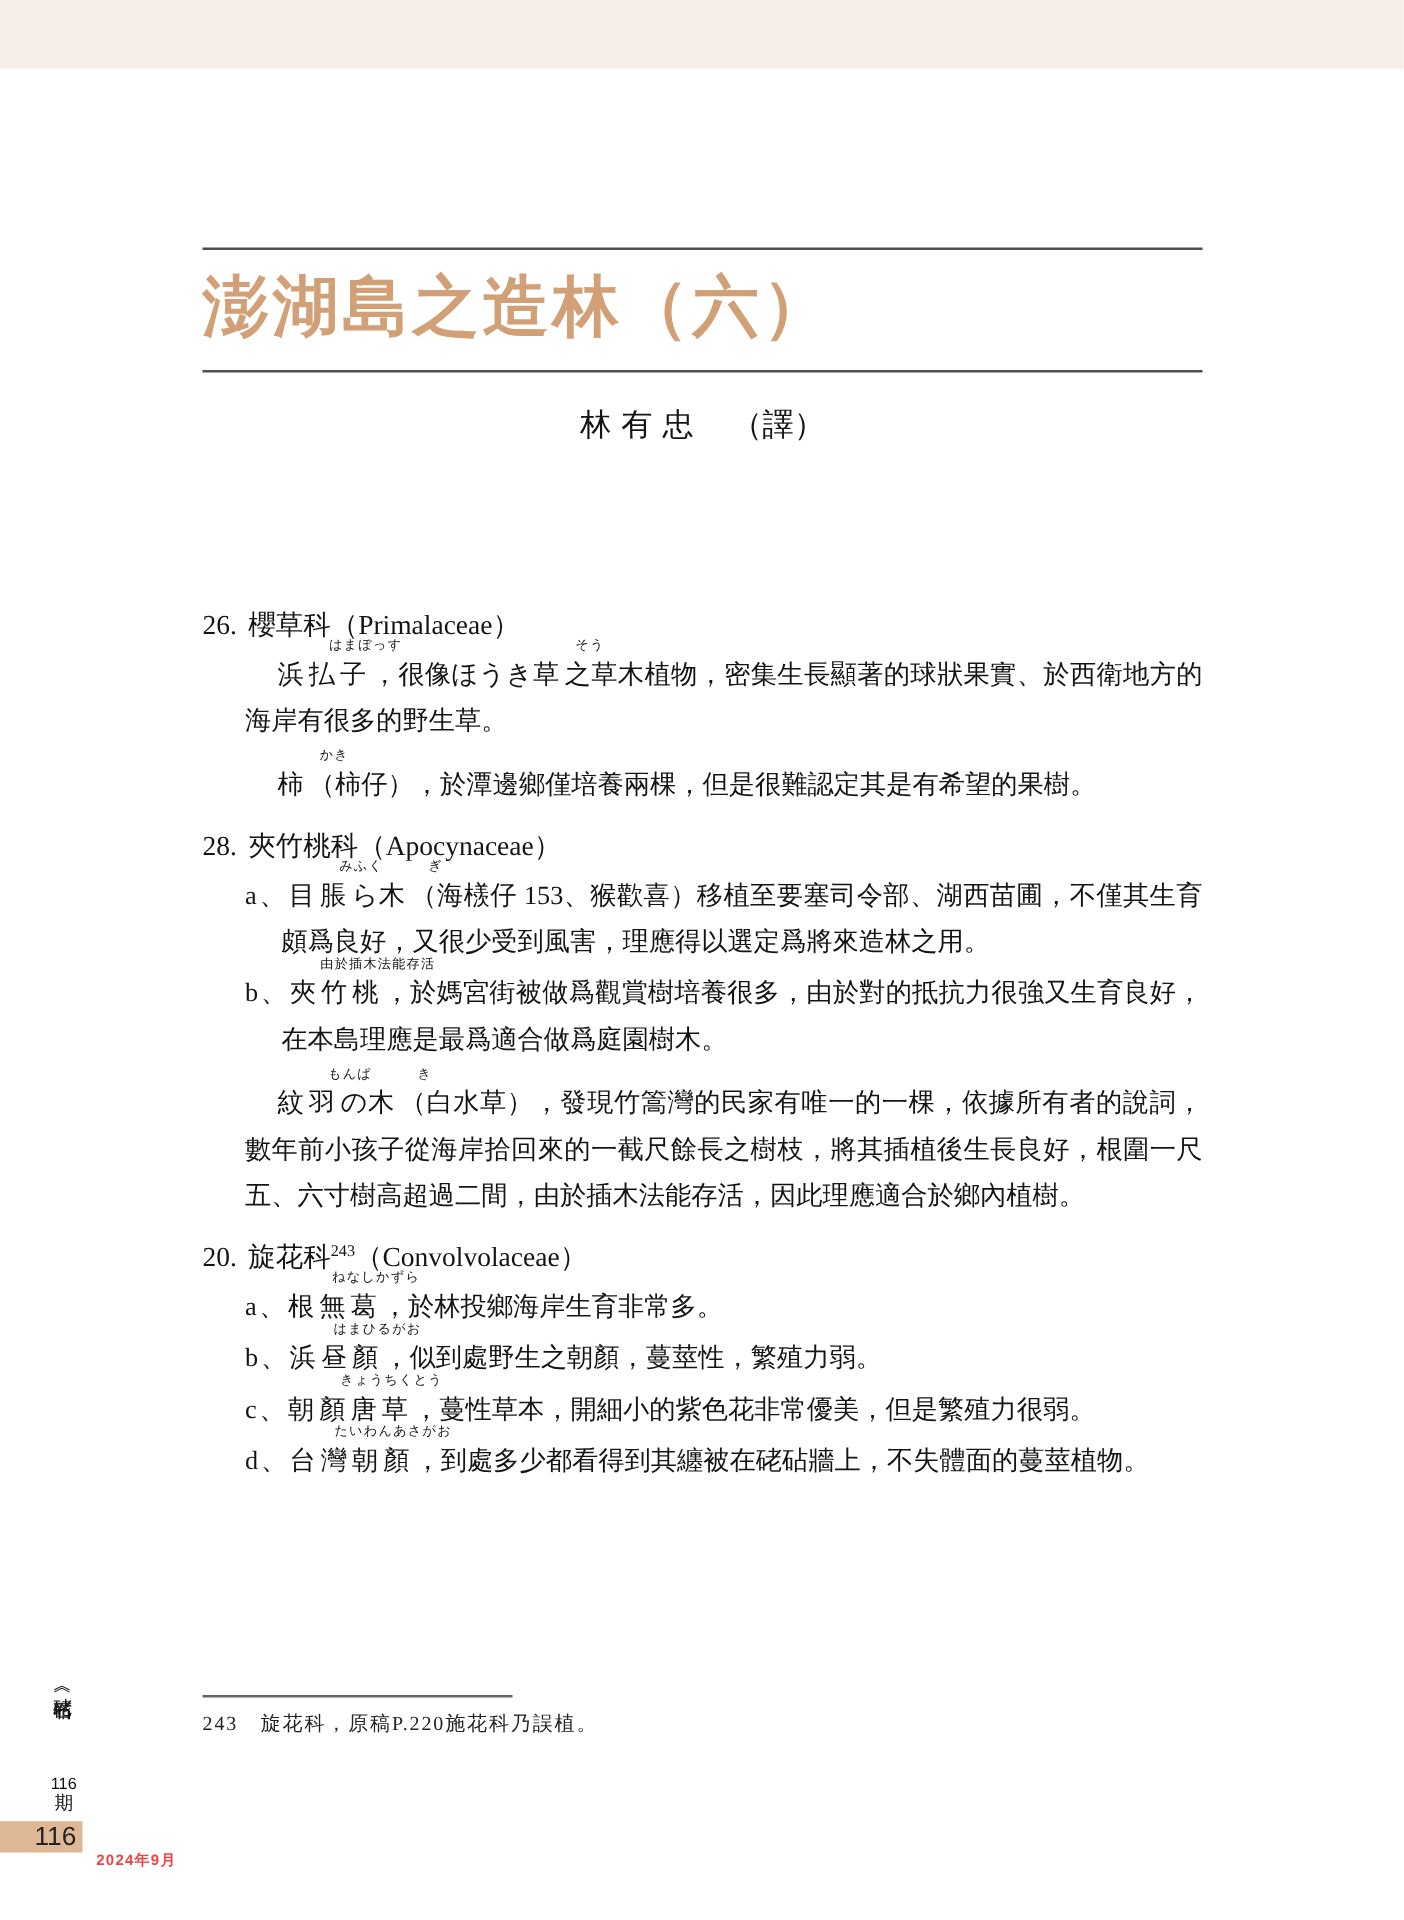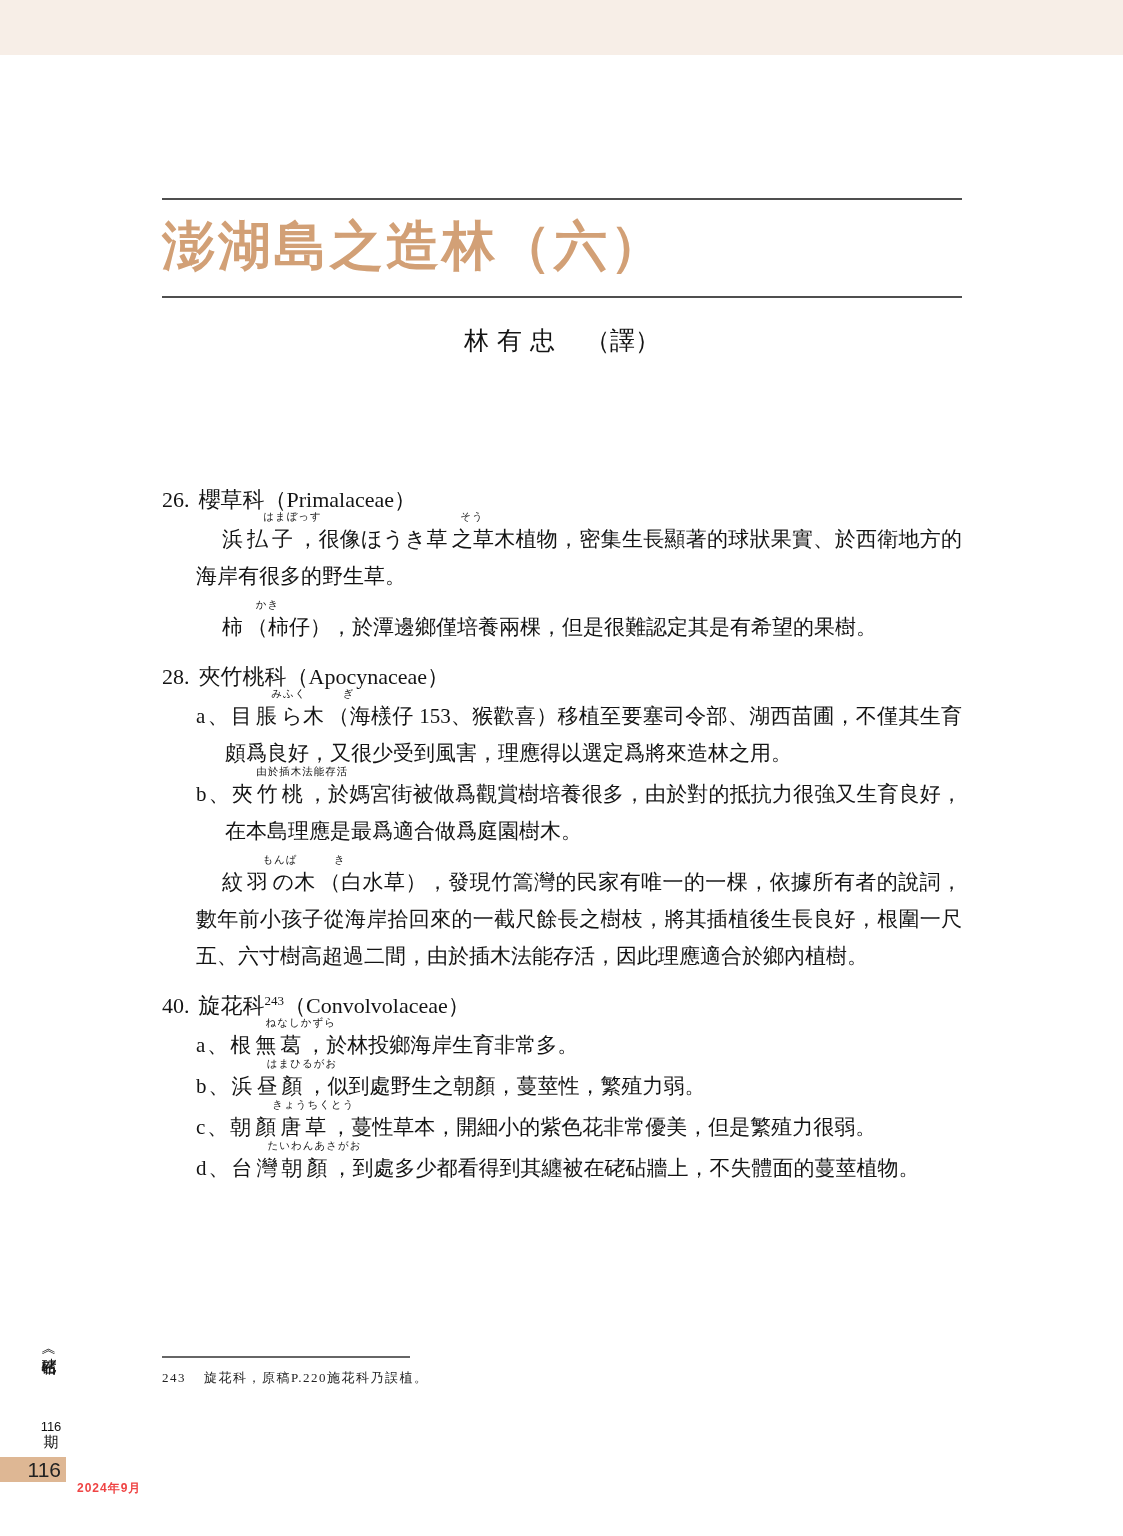--- a/index.html
+++ b/index.html
@@ -28,21 +28,21 @@
   p.para{margin-left:34px;text-indent:26px;}
   p.item{margin-left:34px;padding-left:29px;text-indent:-29px;}
   .marker{letter-spacing:2px;}
   ruby{position:relative;display:inline-block;letter-spacing:4px;text-indent:0;}
   ruby rt{
     position:absolute;display:block;bottom:96%;left:50%;transform:translateX(-50%);
     font-size:10.5px;line-height:1;letter-spacing:1px;white-space:nowrap;font-weight:normal;margin-left:33px;
   }
   .footnote{position:absolute;left:162px;top:1356px;width:800px;}
   .fn-rule{width:248px;border-top:2px solid #666;height:0;}
-  .fn-text{margin-top:11px;font-size:13px;letter-spacing:1.5px;color:#222;}
+  .fn-text{margin-top:11px;font-size:16px;letter-spacing:1.5px;color:#222;}
   .fn-num{margin-right:18px;}
   .journal-vert{
     position:absolute;left:39px;top:1344px;height:100px;
     writing-mode:vertical-rl;text-orientation:mixed;
     font-size:15px;letter-spacing:2px;color:#111;
   }
   .issue-num{position:absolute;left:36px;top:1419px;width:30px;text-align:center;
     font-family:"Liberation Sans","DejaVu Sans",sans-serif;font-size:13px;color:#111;}
   .issue-word{position:absolute;left:36px;top:1433px;width:30px;text-align:center;font-size:15px;color:#111;}
   .page-box{position:absolute;left:0;top:1457px;width:66px;height:25px;}
@@ -77,21 +77,21 @@
       </div>
       <div class="section">
         <div class="heading"><span class="h-num">28.</span>夾竹桃科（Apocynaceae）</div>
         <p class="item"><span class="marker">a、</span><ruby>目脹<rt>みふく</rt></ruby>ら<ruby>木<rt>ぎ</rt></ruby>（海檨仔 153、猴歡喜）移植至要塞司令部、湖西苗圃，不僅其生育頗爲良好，又很少受到風害，理應得以選定爲將來造林之用。</p>
         <p class="item"><span class="marker">b、</span><ruby>夾竹桃<rt>由於插木法能存活</rt></ruby>，於媽宮街被做爲觀賞樹培養很多，由於對的抵抗力很強又生育良好，在本島理應是最爲適合做爲庭園樹木。</p>
       </div>
       <div class="section">
         <p class="para"><ruby>紋羽<rt>もんぱ</rt></ruby>の<ruby>木<rt>き</rt></ruby>（白水草），發現竹篙灣的民家有唯一的一棵，依據所有者的說詞，數年前小孩子從海岸拾回來的一截尺餘長之樹枝，將其插植後生長良好，根圍一尺五、六寸樹高超過二間，由於插木法能存活，因此理應適合於鄉內植樹。</p>
       </div>
       <div class="section">
-        <div class="heading"><span class="h-num">40.</span>旋花科<sup>243</sup>（Convolvolaceae）</div>
+        <div class="heading"><span class="h-num">20.</span>旋花科<sup>243</sup>（Convolvolaceae）</div>
         <p class="item"><span class="marker">a、</span><ruby>根無葛<rt>ねなしかずら</rt></ruby>，於林投鄉海岸生育非常多。</p>
         <p class="item"><span class="marker">b、</span><ruby>浜昼顏<rt>はまひるがお</rt></ruby>，似到處野生之朝顏，蔓莖性，繁殖力弱。</p>
         <p class="item"><span class="marker">c、</span><ruby>朝顏唐草<rt>きょうちくとう</rt></ruby>，蔓性草本，開細小的紫色花非常優美，但是繁殖力很弱。</p>
         <p class="item"><span class="marker">d、</span><ruby>台灣朝顏<rt>たいわんあさがお</rt></ruby>，到處多少都看得到其纏被在硓砧牆上，不失體面的蔓莖植物。</p>
       </div>
     </div>
 </div>
 
 <div class="footnote">
   <div class="fn-rule"></div>

